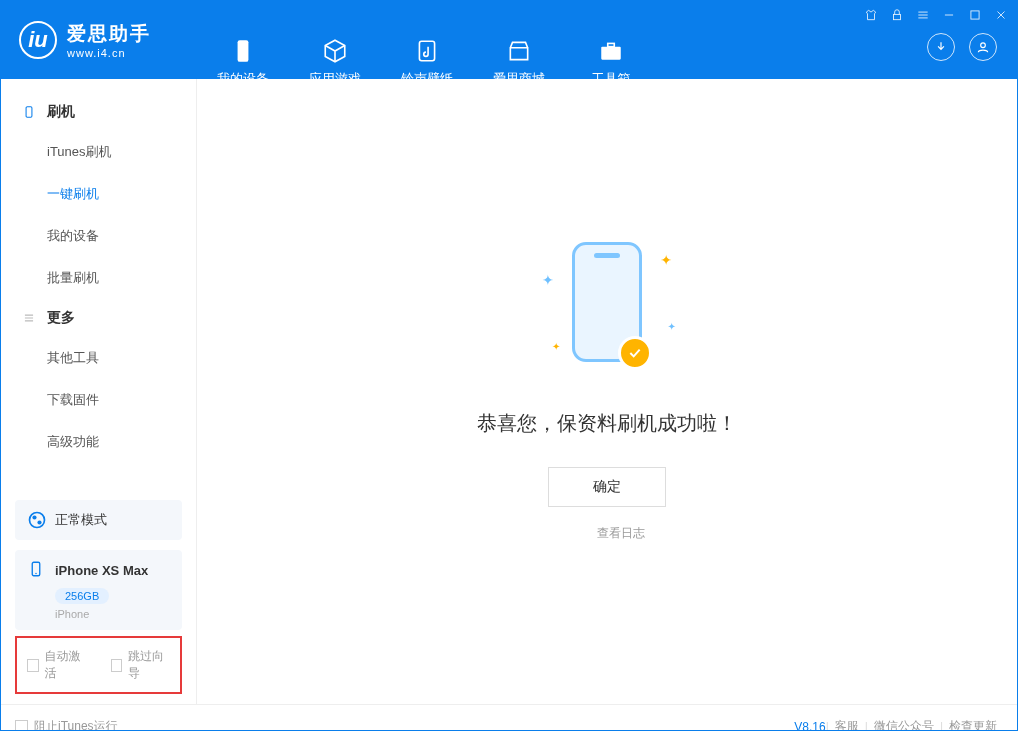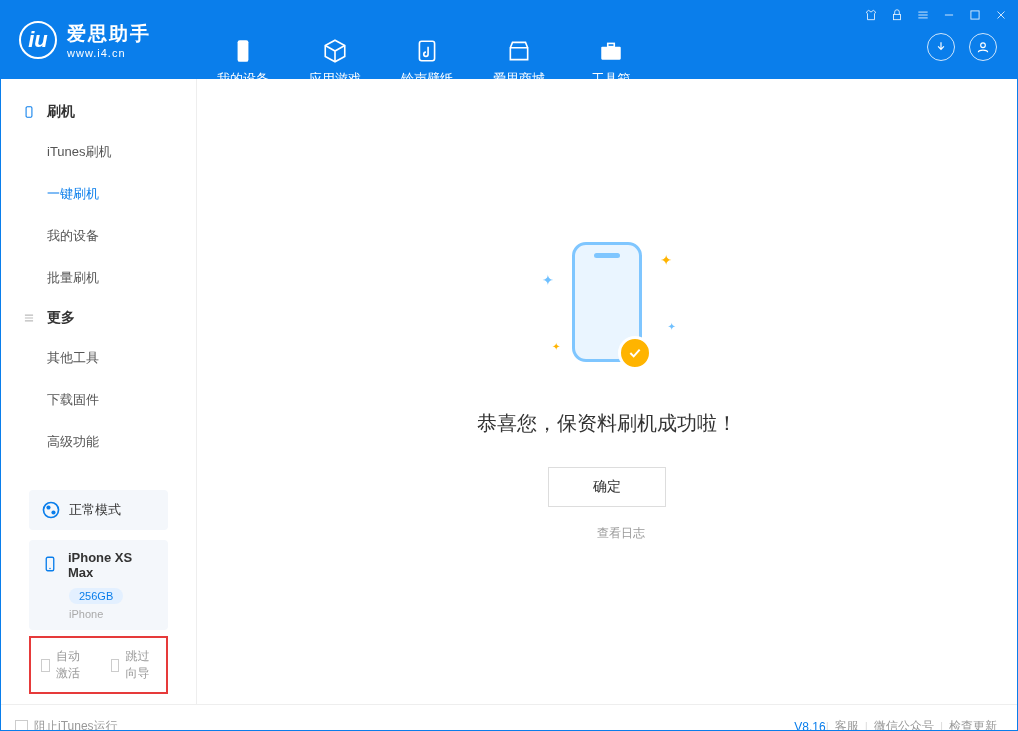--- a/index.html
+++ b/index.html
@@ -29,21 +29,21 @@
 
 
 .body { display: flex; height: 625px; }
 .sidebar { width: 196px; border-right: 1px solid #eee; display: flex; flex-direction: column; }
 .side-scroll { flex: 1; padding-top: 14px; }
 .side-group-header { display: flex; align-items: center; padding: 10px 20px; font-size: 14px; color: #333; font-weight: bold; }
 .side-group-header .sg-icon { width: 16px; height: 16px; margin-right: 10px; display: flex; align-items: center; justify-content: center; }
 .side-item { padding: 12px 20px 12px 46px; font-size: 13px; color: #555; cursor: pointer; }
 .side-item.active { color: #0a7eeb; }
 
-.side-bottom { padding: 0 28px 10px; }
+.side-bottom { padding: 0 14px 10px; }
 .mode-card { background: #f4f7fb; border-radius: 4px; padding: 10px 12px; margin-bottom: 10px; display: flex; align-items: center; font-size: 13px; color: #333; }
 .mode-card .mode-icon { width: 20px; height: 20px; margin-right: 8px; }
 .device-card { background: #f4f7fb; border-radius: 4px; padding: 10px 12px; }
 .device-row { display: flex; align-items: center; margin-bottom: 6px; }
 .device-icon { width: 20px; height: 20px; margin-right: 8px; }
 .device-name { font-size: 13px; font-weight: bold; color: #333; }
 .device-storage { display: inline-block; background: #e3f0ff; color: #0a7eeb; font-size: 11px; padding: 2px 10px; border-radius: 10px; margin-left: 28px; margin-bottom: 4px; }
 .device-type { font-size: 11px; color: #aaa; margin-left: 28px; }
 
 .checkbox-row { border: 2px solid #e63a3a; padding: 10px 10px; display: flex; gap: 24px; margin: 6px 0 0 0; }

